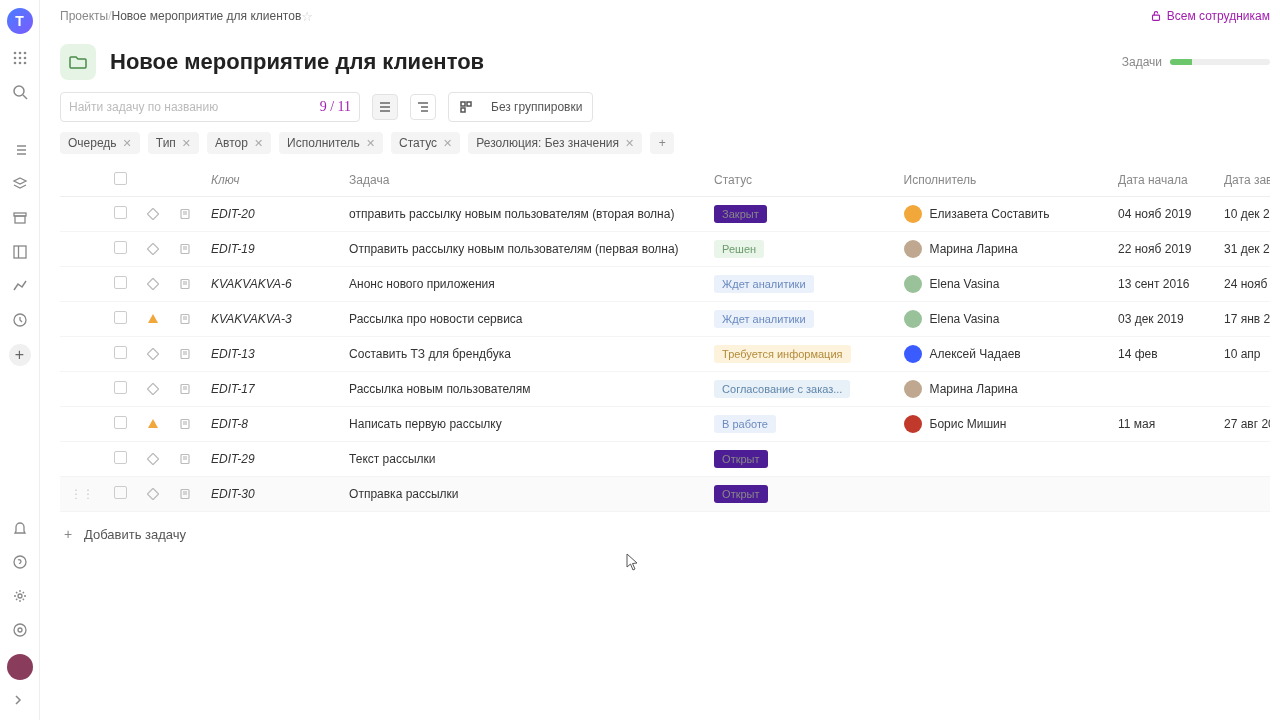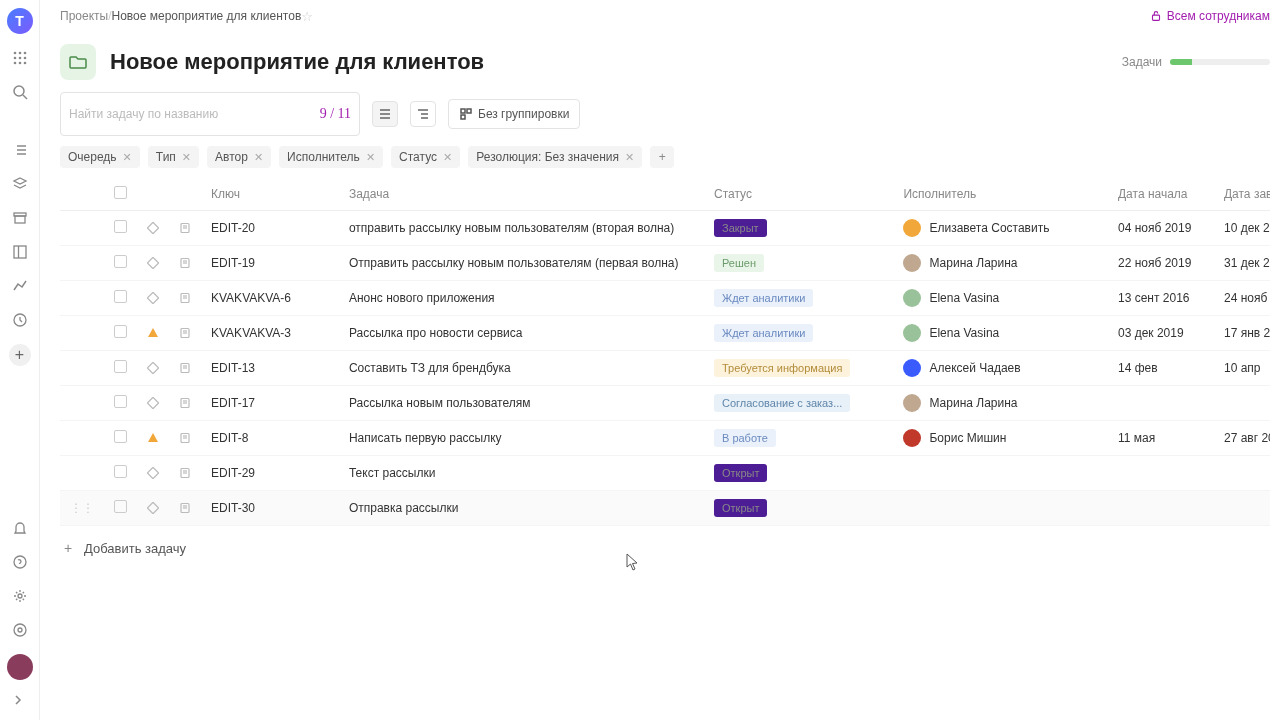--- a/index.html
+++ b/index.html
@@ -31,45 +31,45 @@
 .header .spacer { flex:1; }
 .header .tasks-summary { font-size:12px; color:#888; display:flex; align-items:center; gap:8px; }
 .progress-bar { width:100px; height:6px; background:#eee; border-radius:3px; overflow:hidden; }
 .progress-bar > div { height:100%; background:#6cc66c; width:22%; }
 
 .tabs { display:flex; gap:22px; margin-top: 14px; border-bottom:1px solid #eee; height:28px; }
 .tabs .tab { font-size:13px; color:#888; cursor:pointer; padding-bottom:6px; }
 .tabs .tab.active { color:#222; border-bottom:2px solid #3a7cff; }
 
 .toolbar { display:flex; align-items:center; gap:12px; margin-top: 12px; }
-.search-box { flex: 0 0 300px; position:relative; border:1px solid #e3e3e3; border-radius:4px; height:44px; display:flex; align-items:center; padding:8px 8px; }
+.search-box { flex: 0 0 300px; position:relative; border:1px solid #e3e3e3; border-radius:4px; height:30px; display:flex; align-items:center; padding:8px 8px; }
 .search-box input { border:none; outline:none; flex:1; font-size:12px; color:#333; background:transparent; }
 .search-box input::placeholder { color:#bbb; }
 .search-box .count { color:#a21caf; font-size:14px;font-family:Liberation Serif, serif; }
 .view-icon { width:26px; height:26px; border:1px solid #e3e3e3; border-radius:4px; display:flex; align-items:center; justify-content:center; color:#666; cursor:pointer; }
 .view-icon.active { background:#f4f4f4; }
-.group-btn { border:1px solid #e3e3e3; border-radius:4px; height:30px; padding:0 10px; display:flex; align-items:center; gap:5px; font-size:12px; color:#555; cursor:pointer; }
+.group-btn { border:1px solid #e3e3e3; border-radius:4px; height:30px; padding:0 10px; display:flex; align-items:center; gap:18px; font-size:12px; color:#555; cursor:pointer; }
 
 .filters { display:flex; gap:8px; margin-top:10px; flex-wrap:wrap; }
 .chip { background:#f4f4f4; border-radius:4px; padding:4px 8px; font-size:12px; color:#555; display:flex; align-items:center; gap:6px; cursor:pointer; }
 .chip .x { color:#aaa; font-size:11px; }
 .chip.add { width:24px; justify-content:center; color:#888; }
 
 .table-wrap { margin-top: 10px; overflow-x:auto; }
 table { border-collapse: collapse; width: 1260px; min-width: 1260px; }
 th, td { text-align:left; font-size:12px; padding: 8px 10px; white-space:nowrap; }
 thead th { color:#888; font-weight:500; border-bottom:1px solid #eee; }
 tbody tr { border-bottom:1px solid #f4f4f4; height:30px; }
 tbody tr.hovered { background:#fafafa; }
 
 .col-drag { width:18px; }
 .col-check { width:24px; }
 .col-pri { width:30px; }
 .col-type { width:30px; }
-.col-key { width:150px; }
+.col-key { width:150px;font-style:italic; }
 .col-task { width:370px; }
 .col-status { width:200px; }
 .col-assignee { width:230px; }
 .col-start { width:110px; }
 .col-end { width:110px; }
 
 .checkbox { width:13px; height:13px; border:1px solid #ccc; border-radius:2px; display:inline-block; }
 .drag-handle { color:#ccc; font-size:12px; visibility:hidden; }
 tr.hovered .drag-handle { visibility:visible; }
 

